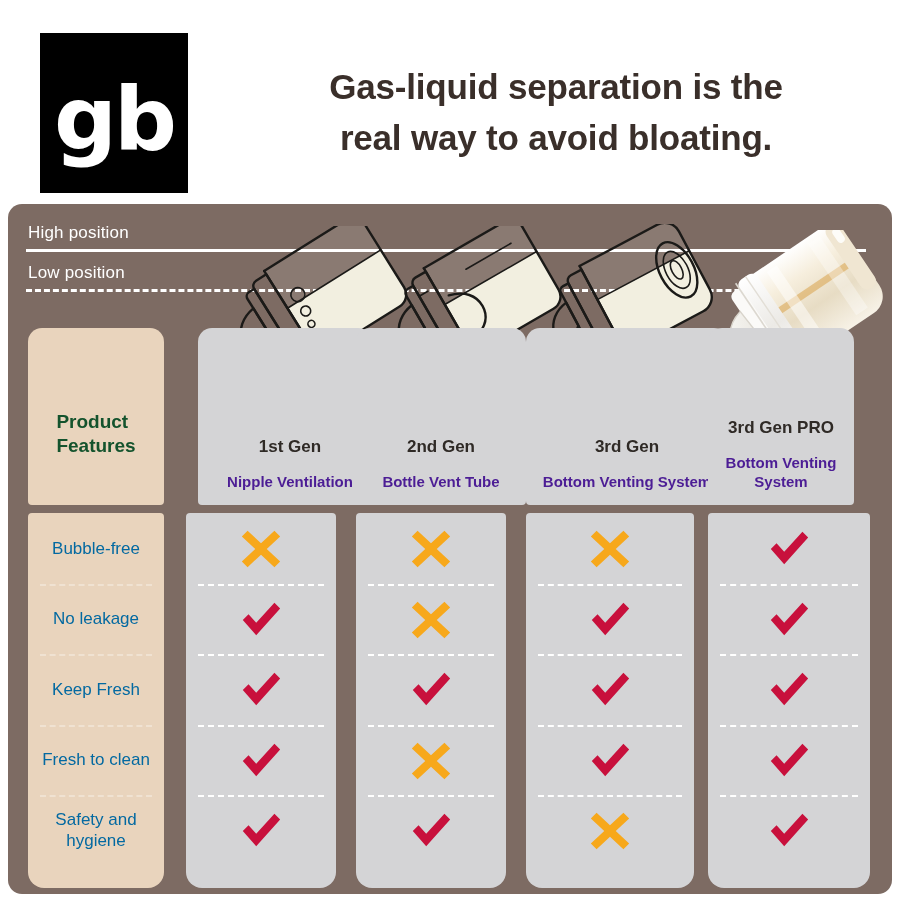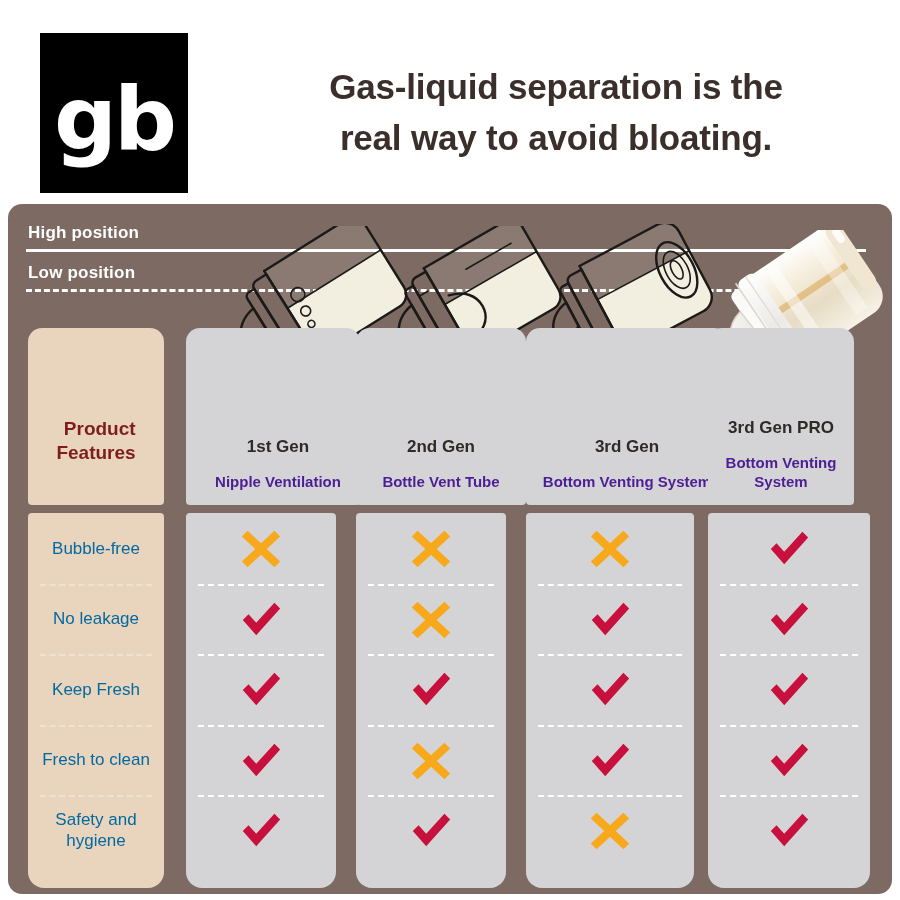--- a/index.html
+++ b/index.html
@@ -61,21 +61,21 @@
     width: 884px; height: 690px;
     background: #7d6b63;
     border-radius: 14px;
   }
 
   
   .pos-label {
     position: absolute;
     color: #ffffff;
     font-size: 17px;
-    font-weight: 700;
+    font-weight: 400;
     left: 20px;
     letter-spacing: 0.2px;
   }
   #label-high { top: 19px; }
   #label-low  { top: 59px; }
   #line-high {
     position: absolute;
     left: 18px; top: 45px;
     width: 840px; height: 3px;
     background: #ffffff;
@@ -142,26 +142,26 @@
   }
   .gen-sub {
     color: #4c1d95;
     font-size: 15px;
     font-weight: 700;
     line-height: 1.28;
     text-align: center;
     padding: 0 3px;
   }
   .feat-head-text {
-    color: #7f1d1d;
+    color: #14532d;
     font-size: 19px;
     font-weight: 700;
     line-height: 1.3;
-    text-align: right;
-    margin-bottom: 25px;
+    text-align: left;
+    margin-bottom: 32px;
   }
 
   .cell {
     position: relative;
     height: 70.5px;
     display: flex;
     align-items: center;
     justify-content: center;
     box-sizing: border-box;
   }
@@ -324,21 +324,21 @@
             <span class="feat-label">Fresh to clean</span>
           </div>
         <div class="cell">
             <span class="feat-label">Safety and hygiene</span>
           </div>
       </div>
     </div>
 
     <div id="gen-cols">
         <div class="col" style="left: 178px; width: 150px;">
-          <div class="col-head head-gen" style="left: 0px; width: 174px; padding-left: 10px;">
+          <div class="col-head head-gen" style="left: 12px; width: 174px; padding-left: 10px;">
             <div class="gen-title">1st Gen</div>
             <div class="gen-sub">Nipple Ventilation</div>
           </div>
           <div class="col-body body-gen" style="left: 0px; width: 150px;">
             <div class="cell">
               <svg class="mark" viewBox="0 0 48 48">
                 <path d="M10 6 L24 19 L38 6 L44 12 L30 25 L44 38 L38 44 L24 31 L10 44 L4 38 L18 25 L4 12 Z" fill="#f7a81b"></path>
               </svg>
             </div>
             <div class="cell">

